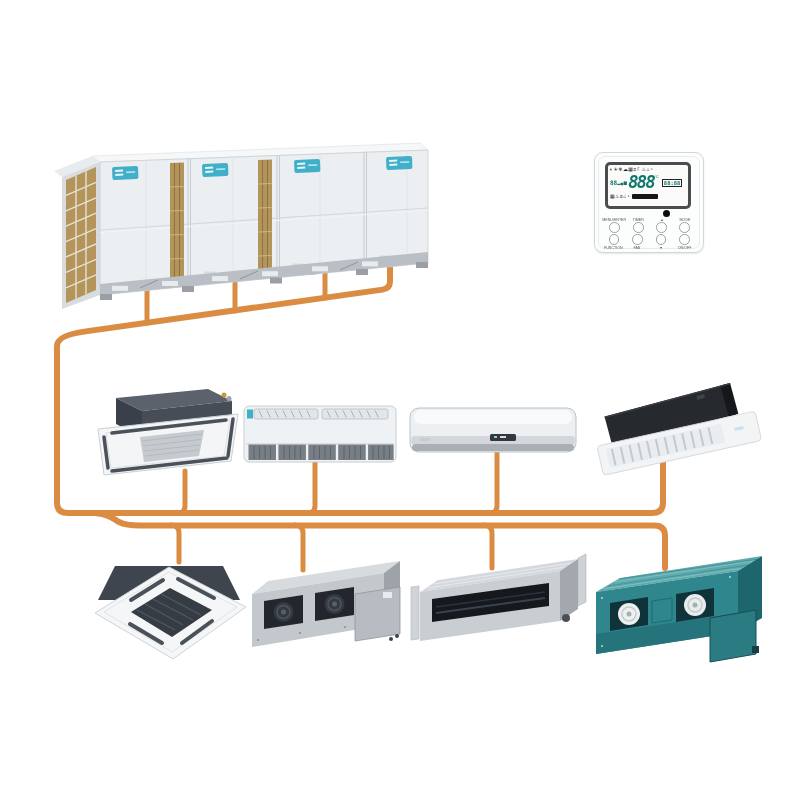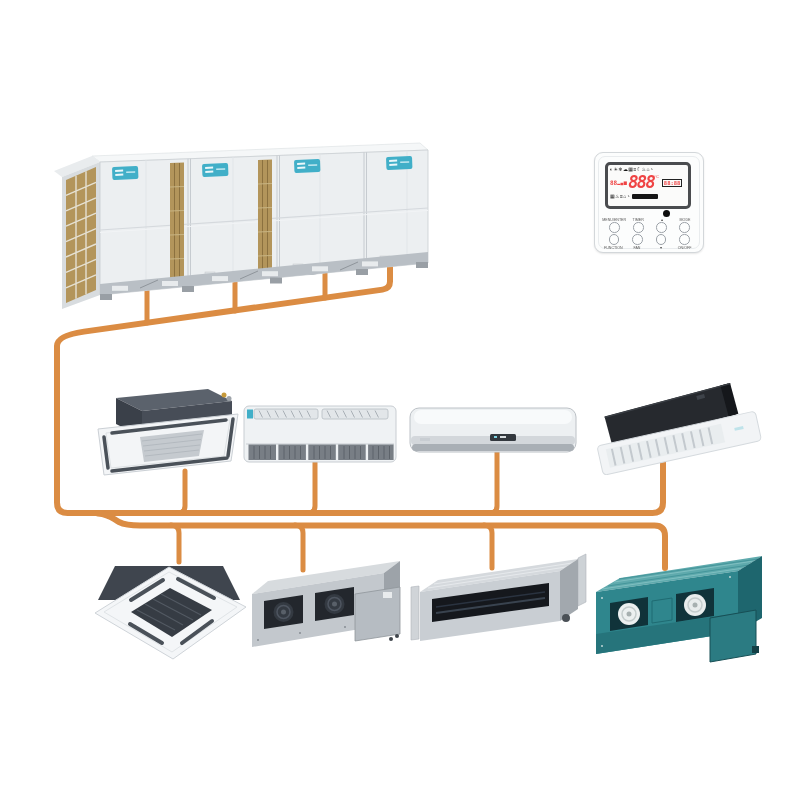--- a/index.html
+++ b/index.html
@@ -6,21 +6,21 @@
   .stage{position:relative;width:800px;height:800px;background:#ffffff;overflow:hidden;}
   svg.scene{position:absolute;left:0;top:0;}
 
   
   .controller{position:absolute;left:594px;top:152px;width:108px;height:99px;background:#FCFDFD;
     border:1px solid #D3D7DA;border-radius:9px;box-shadow:0 1px 2px rgba(0,0,0,.10);}
   .ctrl-inner{position:absolute;inset:3px;border:1px solid #E9ECEE;border-radius:7px;}
   .lcd{position:absolute;left:10px;top:9px;width:86px;height:47px;border:3px solid #4A4C4F;border-radius:5px;
     background:#FBFBFA;box-sizing:border-box;padding:1px 2px;overflow:hidden;}
   .lcd-icons{font-size:5px;line-height:6px;color:#141414;white-space:nowrap;letter-spacing:.4px;}
-  .lcd-mid{display:flex;align-items:center;height:21px;color:#ef4444;text-align:right;}
+  .lcd-mid{display:flex;align-items:center;height:21px;color:#0f766e;text-align:right;}
   .lcd-left{font-family:"DejaVu Sans Mono",monospace;font-size:6px;font-weight:bold;}
   .lcd-bars{font-size:4px;letter-spacing:.3px;margin-right:1px;}
   .lcd-main{font-family:"DejaVu Sans Mono",monospace;font-size:17px;font-weight:bold;font-style:italic;
     letter-spacing:-1.5px;line-height:1;}
   .lcd-unit{font-size:4px;align-self:flex-start;margin-top:2px;}
   .lcd-timer{font-family:"DejaVu Sans Mono",monospace;font-size:5.5px;font-weight:bold;border:1px solid #222;
     padding:0 1px;margin-left:3px;}
   .lcd-icons.bottom{display:flex;align-items:center;gap:2px;}
   .lcd-chip{display:inline-block;width:26px;height:5px;background:#161616;border-radius:1px;}
   .sensor{position:absolute;left:68px;top:57px;width:7px;height:7px;border-radius:50%;background:#0D0D0D;}

